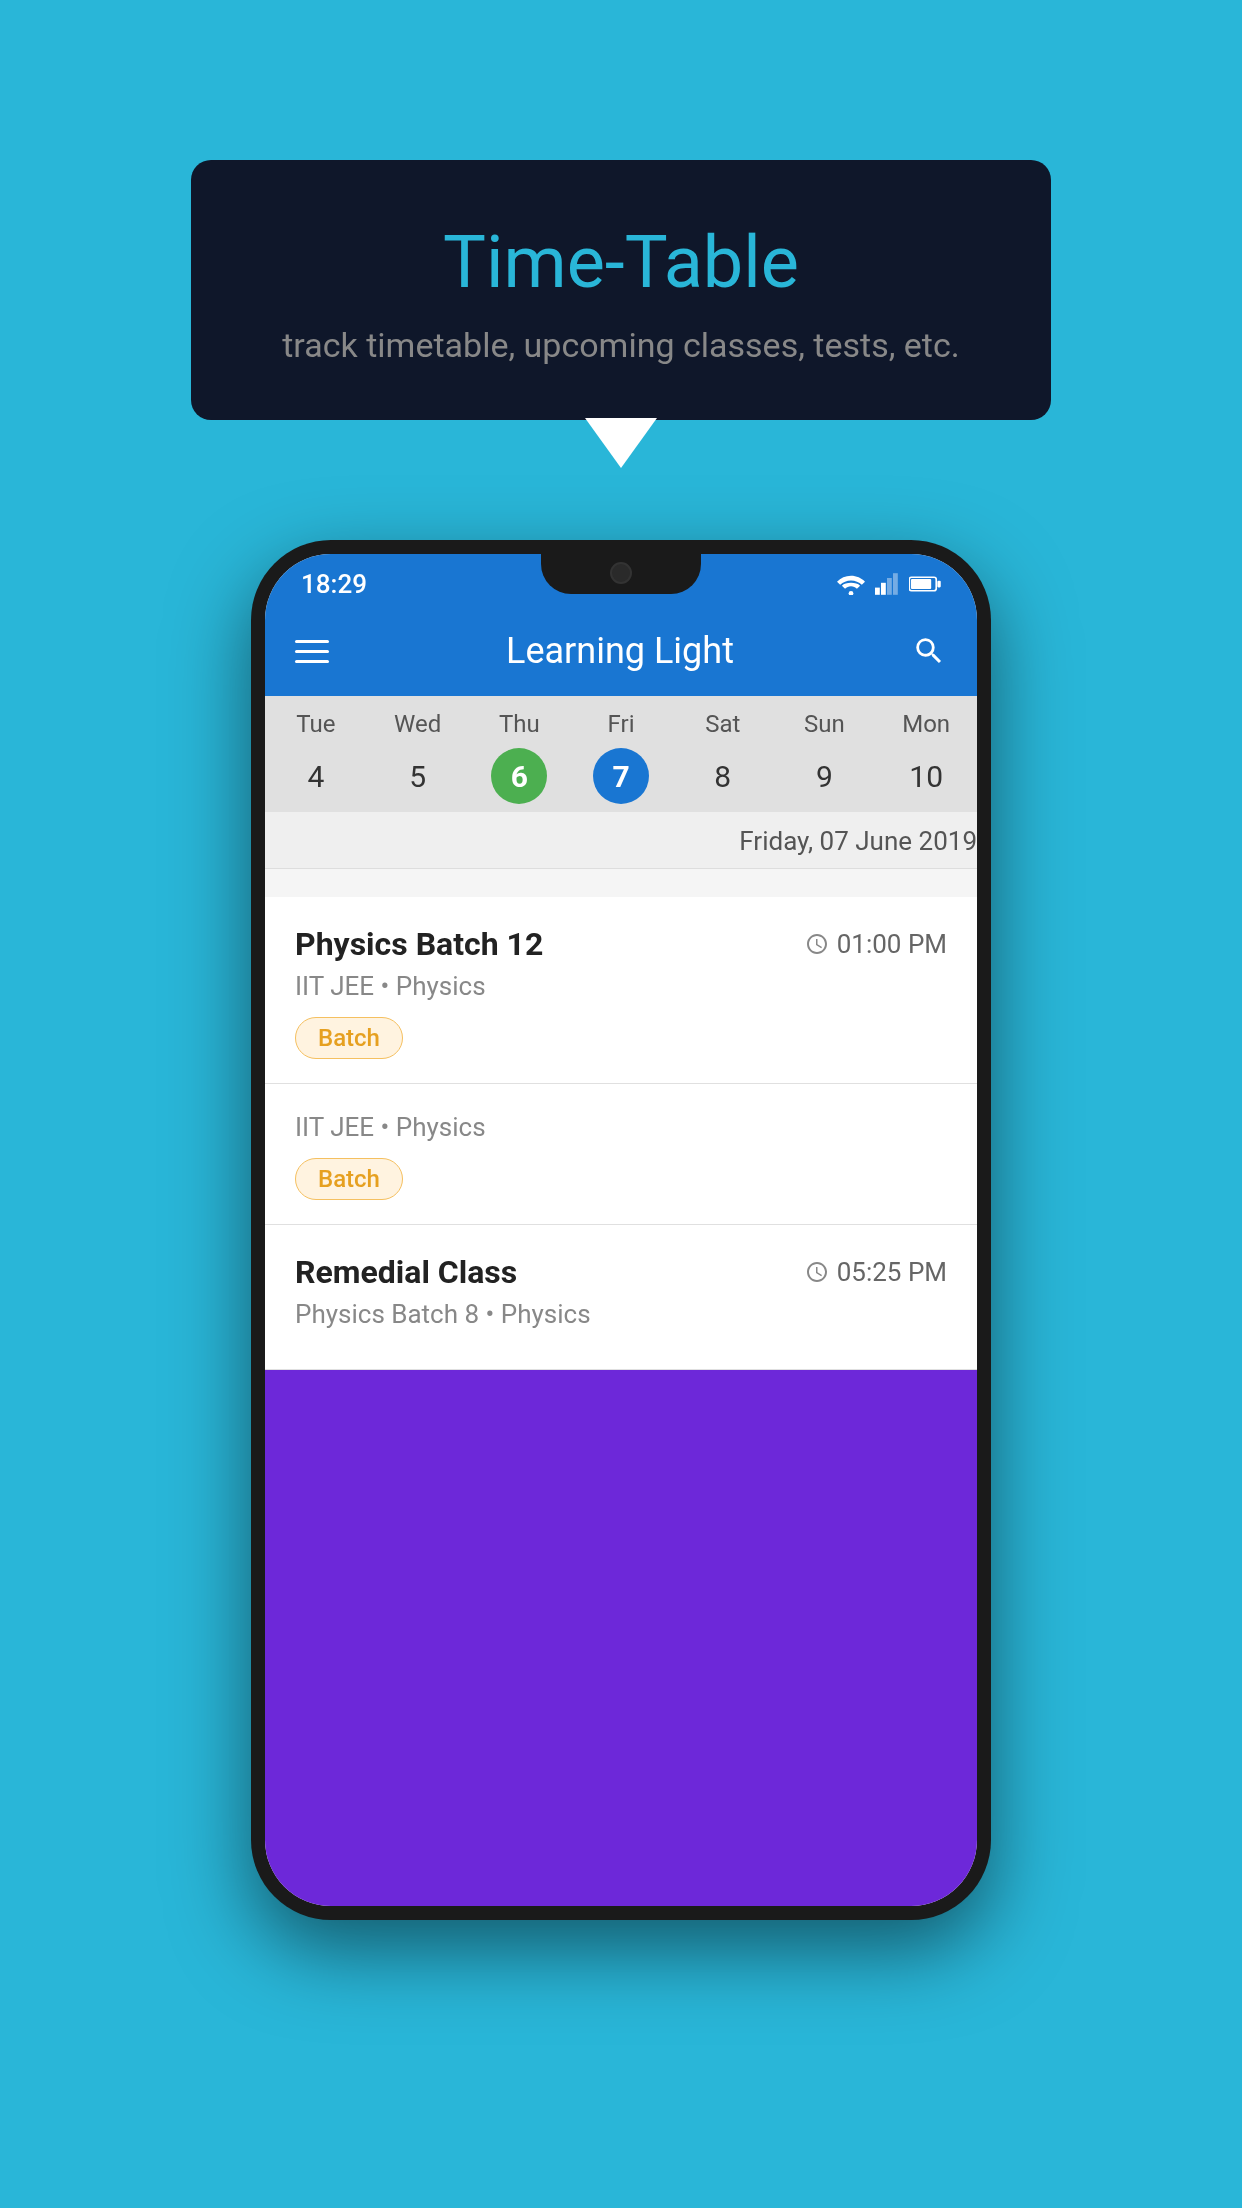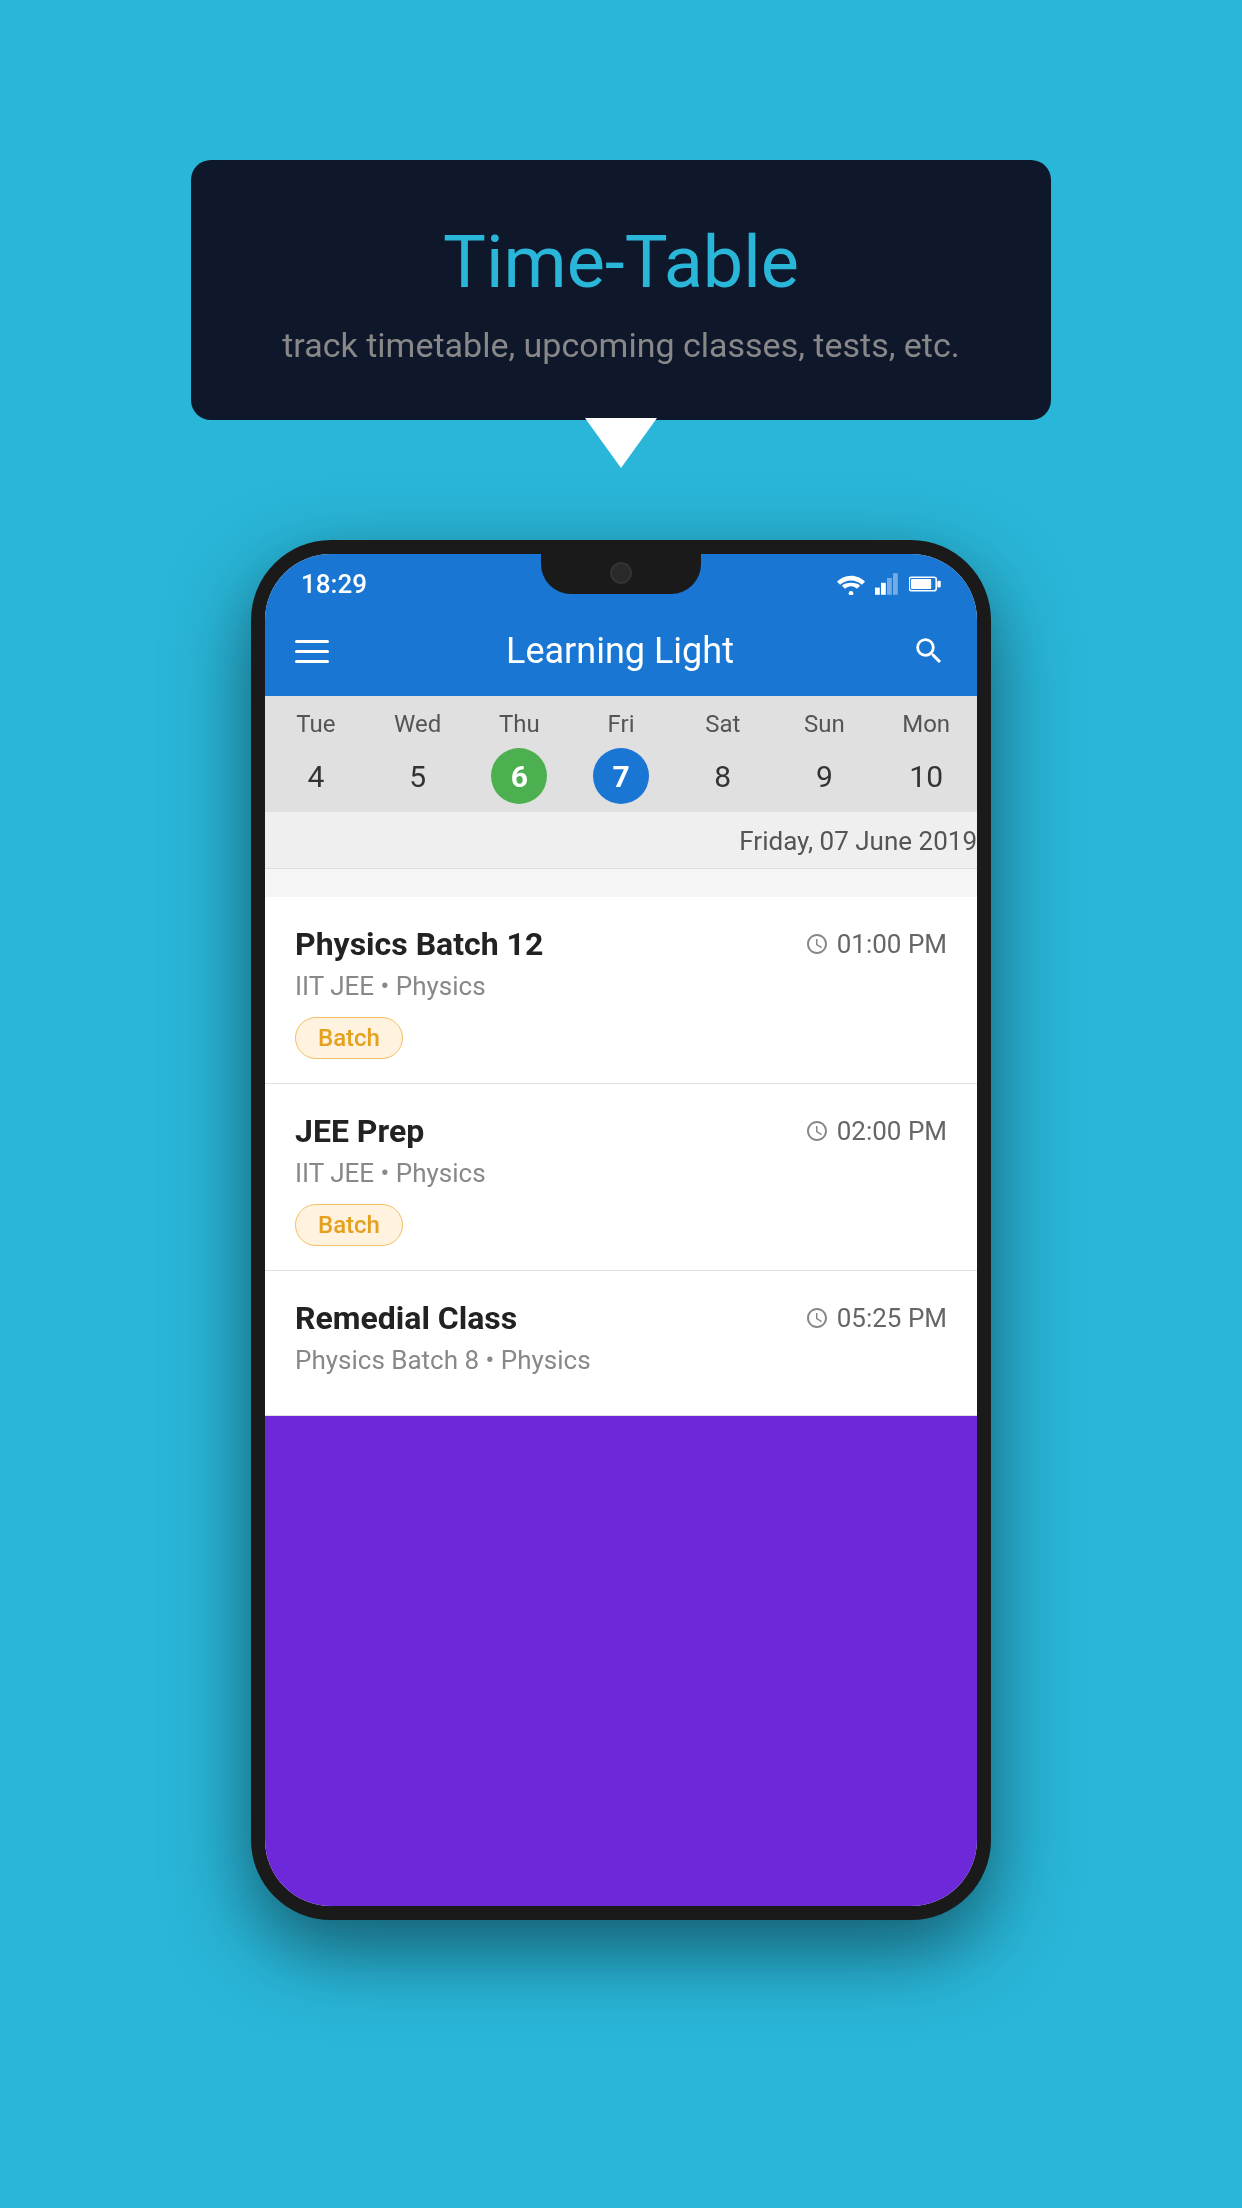--- a/index.html
+++ b/index.html
@@ -353,29 +353,20 @@
         <svg width="24" height="24" viewBox="0 0 24 24" fill="#888">
           <path d="M12 2C6.49 2 2 6.49 2 12s4.49 10 10 10 10-4.49 10-10S17.51 2 12 2zm0 18c-4.41 0-8-3.59-8-8s3.59-8 8-8 8 3.59 8 8-3.59 8-8 8zm.5-13H11v6l5.25 3.15.75-1.23-4.5-2.67V7z"></path>
         </svg>
         01:00 PM
       </span>
     </div>
     <div class="schedule-item-sub">IIT JEE • Physics</div>
     <span class="batch-badge">Batch</span>
   </div>
           <div class="schedule-item">
-    <div class="schedule-item-header">
-      <span class="schedule-item-title">JEE Prep</span>
-      <span class="schedule-item-time">
-        <svg width="24" height="24" viewBox="0 0 24 24" fill="#888">
-          <path d="M12 2C6.49 2 2 6.49 2 12s4.49 10 10 10 10-4.49 10-10S17.51 2 12 2zm0 18c-4.41 0-8-3.59-8-8s3.59-8 8-8 8 3.59 8 8-3.59 8-8 8zm.5-13H11v6l5.25 3.15.75-1.23-4.5-2.67V7z"></path>
-        </svg>
-        02:00 PM
-      </span>
-    </div>
     <div class="schedule-item-sub">IIT JEE • Physics</div>
     <span class="batch-badge">Batch</span>
   </div>
           <div class="schedule-item">
     <div class="schedule-item-header">
       <span class="schedule-item-title">Remedial Class</span>
       <span class="schedule-item-time">
         <svg width="24" height="24" viewBox="0 0 24 24" fill="#888">
           <path d="M12 2C6.49 2 2 6.49 2 12s4.49 10 10 10 10-4.49 10-10S17.51 2 12 2zm0 18c-4.41 0-8-3.59-8-8s3.59-8 8-8 8 3.59 8 8-3.59 8-8 8zm.5-13H11v6l5.25 3.15.75-1.23-4.5-2.67V7z"></path>
         </svg>

